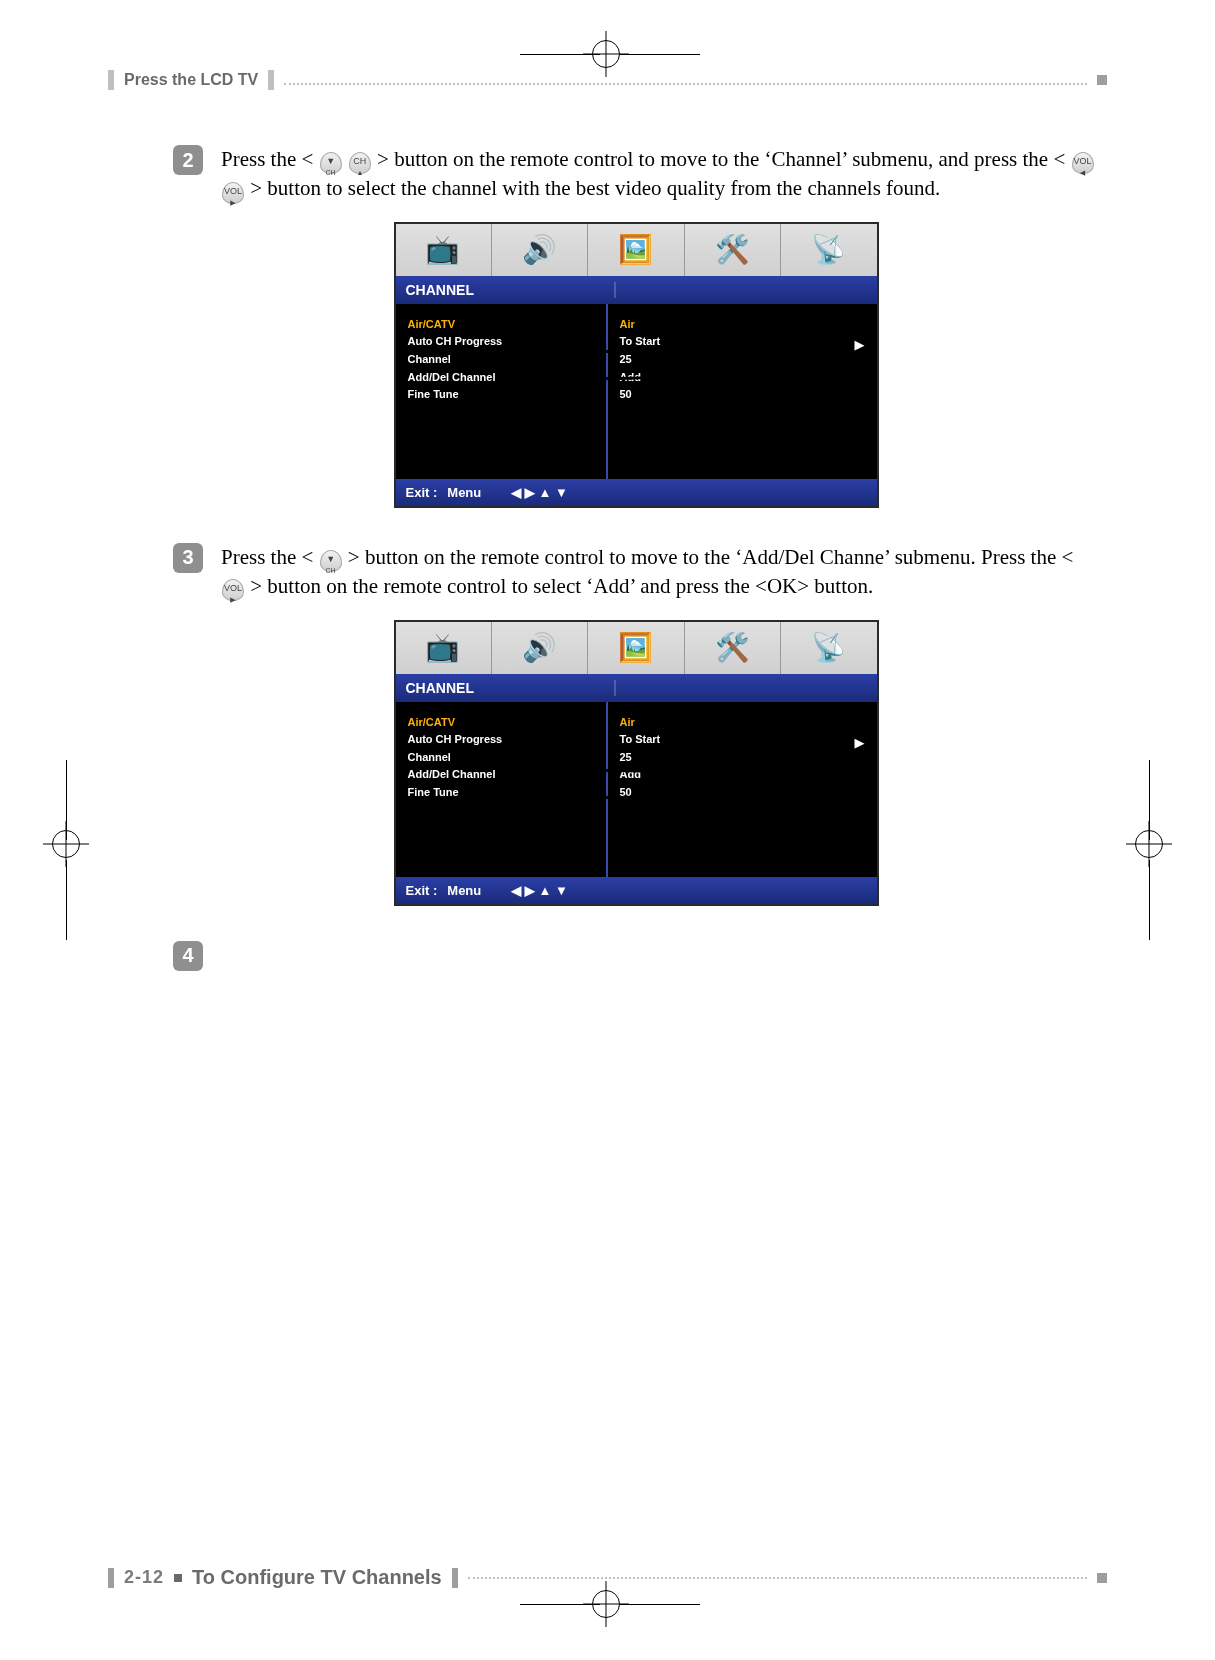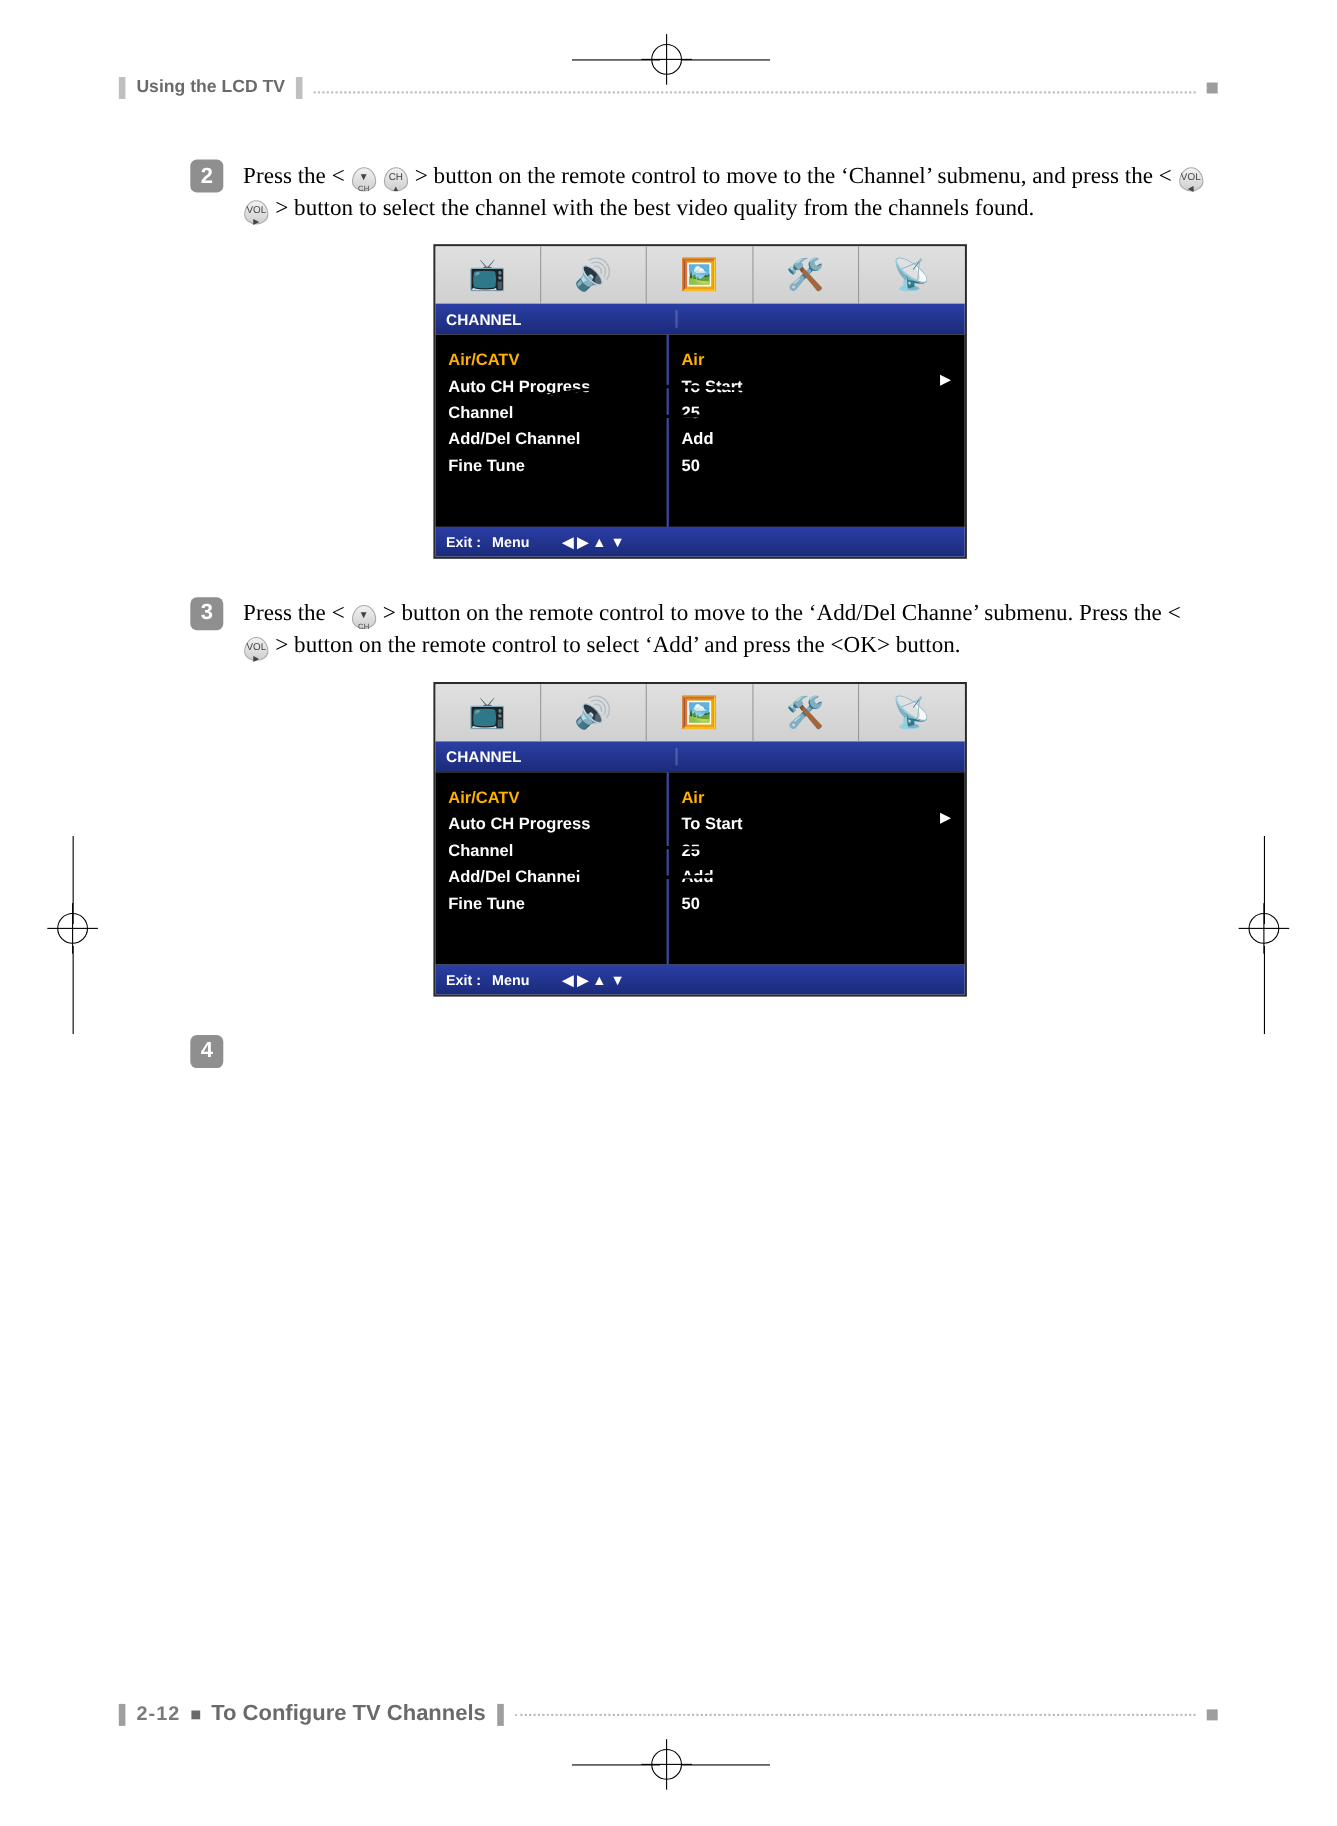--- a/index.html
+++ b/index.html
@@ -85,35 +85,35 @@
     background: linear-gradient(#2b3ea5,#1a2b7a);
     color: #fff; font-weight: 700; font-size: 14px;
     padding: 6px 10px;
     display: flex;
   }
   .osd-titlebar .col1 { width: 210px; border-right: 2px solid rgba(255,255,255,0.2);}
   .osd-body { background: #000; display: flex; height: 175px; }
   .osd-col { padding: 12px 12px; }
   .osd-col.left { width: 212px; border-right: 2px solid #3a4aa8; }
   .osd-col.right { flex: 1; position: relative; border-radius: 12px; }
-  .osd-line { font-size: 15px; font-weight: 700; line-height: 1.6; color: #fff; white-space: nowrap;}
+  .osd-line { font-size: 11px; font-weight: 700; line-height: 1.6; color: #fff; white-space: nowrap;}
   .osd-line.hi { color: #ffb000; }
   .osd-arrow { position: absolute; right: 12px; top: 33px; color:#fff; font-size:13px;}
   .osd-footer {
     background: linear-gradient(#2b3ea5,#1a2b7a);
     color: #fff; font-weight: 700; font-size: 13px;
     padding: 6px 10px; display:flex; gap: 10px; align-items:flex-start;
   }
   .ellipse {
     position: absolute; border: 3px solid #000; border-radius: 50%;
     width: 240px; height: 30px; pointer-events: none;
   }
 
   .ftr {
-    position: absolute; left: 0; right: 0; bottom: 20px;
+    position: absolute; left: 0; right: 0; bottom: 1px;
     display: flex; align-items: center; gap: 10px;
     font-family: Arial, Helvetica, sans-serif;
   }
   .ftr-bar { width: 6px; height: 20px; background: #9e9e9e; }
   .ftr-page { font-weight: 800; color: #7a7a7a; font-size: 18px; letter-spacing: 1px;}
   .ftr-sq { width:8px;height:8px;background:#6a6a6a; }
   .ftr-sub { font-weight: 700; color:#6a6a6a; font-size: 20px;}
   .ftr-dots { flex:1; border-top:2px dotted #bfbfbf; height:0;}
   .ftr-end { width:10px;height:10px;background:#9e9e9e;}
 </style>
@@ -133,21 +133,21 @@
 <div class="crop-mark crop-v" style="left:1149px; top:860px;"></div>
 
 <div class="crop-mark crop-circ" style="left:592px; top:1590px;"></div>
 <div class="crop-mark crop-h" style="left:520px; top:1604px;"></div>
 <div class="crop-mark crop-h" style="left:620px; top:1604px;"></div>
 
 <div class="page">
 
   <div class="hdr-row">
     <div class="hdr-bar"></div>
-    <div>Using the LCD TV</div>
+    <div>Press the LCD TV</div>
     <div class="hdr-bar"></div>
     <div class="hdr-dots"></div>
     <div class="hdr-end"></div>
   </div>
 
   <div class="content">
 
     <div id="steps-slot">
         <div class="step">
           <div class="step-badge">2</div>

